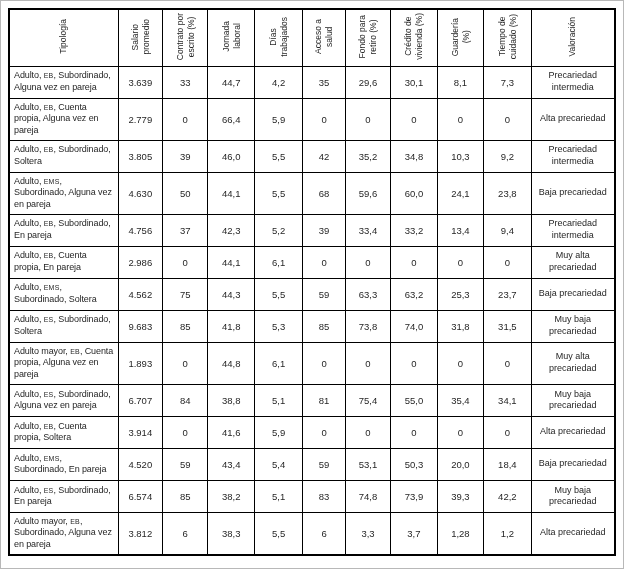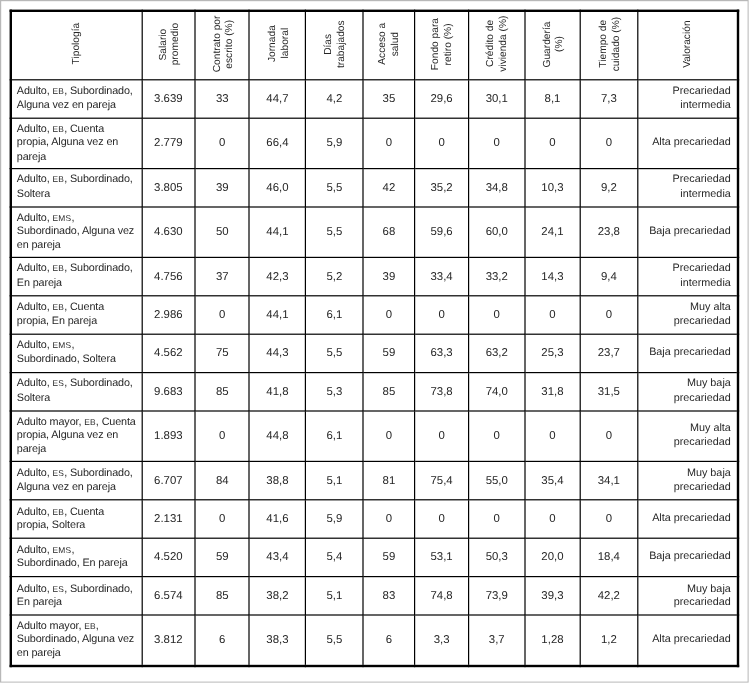--- a/index.html
+++ b/index.html
@@ -54,21 +54,21 @@
   }
   td.num {
     font-size: 9.5px;
     text-align: center;
     padding: 3px 1px;
   }
   td.val {
     font-size: 9px;
     line-height: 1.3;
     padding: 3px 5px;
-    text-align: right;
+    text-align: center;
   }
   .sc { font-size: 7px; letter-spacing: 0.2px; }
 </style>
 </head>
 <body>
 
 <div class="canvas">
   <table class="data-table">
     <colgroup>
       <col style="width:108px">
@@ -162,21 +162,21 @@
         </tr>
         <tr>
           <td class="tip">Adulto, <span class="sc">EB</span>, Subordinado, En pareja</td>
           <td class="num">4.756</td>
           <td class="num">37</td>
           <td class="num">42,3</td>
           <td class="num">5,2</td>
           <td class="num">39</td>
           <td class="num">33,4</td>
           <td class="num">33,2</td>
-          <td class="num">14,3</td>
+          <td class="num">13,4</td>
           <td class="num">9,4</td>
           <td class="val">Precariedad intermedia</td>
         </tr>
         <tr>
           <td class="tip">Adulto, <span class="sc">EB</span>, Cuenta propia, En pareja</td>
           <td class="num">2.986</td>
           <td class="num">0</td>
           <td class="num">44,1</td>
           <td class="num">6,1</td>
           <td class="num">0</td>
@@ -233,21 +233,21 @@
           <td class="num">5,1</td>
           <td class="num">81</td>
           <td class="num">75,4</td>
           <td class="num">55,0</td>
           <td class="num">35,4</td>
           <td class="num">34,1</td>
           <td class="val">Muy baja precariedad</td>
         </tr>
         <tr>
           <td class="tip">Adulto, <span class="sc">EB</span>, Cuenta propia, Soltera</td>
-          <td class="num">2.131</td>
+          <td class="num">3.914</td>
           <td class="num">0</td>
           <td class="num">41,6</td>
           <td class="num">5,9</td>
           <td class="num">0</td>
           <td class="num">0</td>
           <td class="num">0</td>
           <td class="num">0</td>
           <td class="num">0</td>
           <td class="val">Alta precariedad</td>
         </tr>

